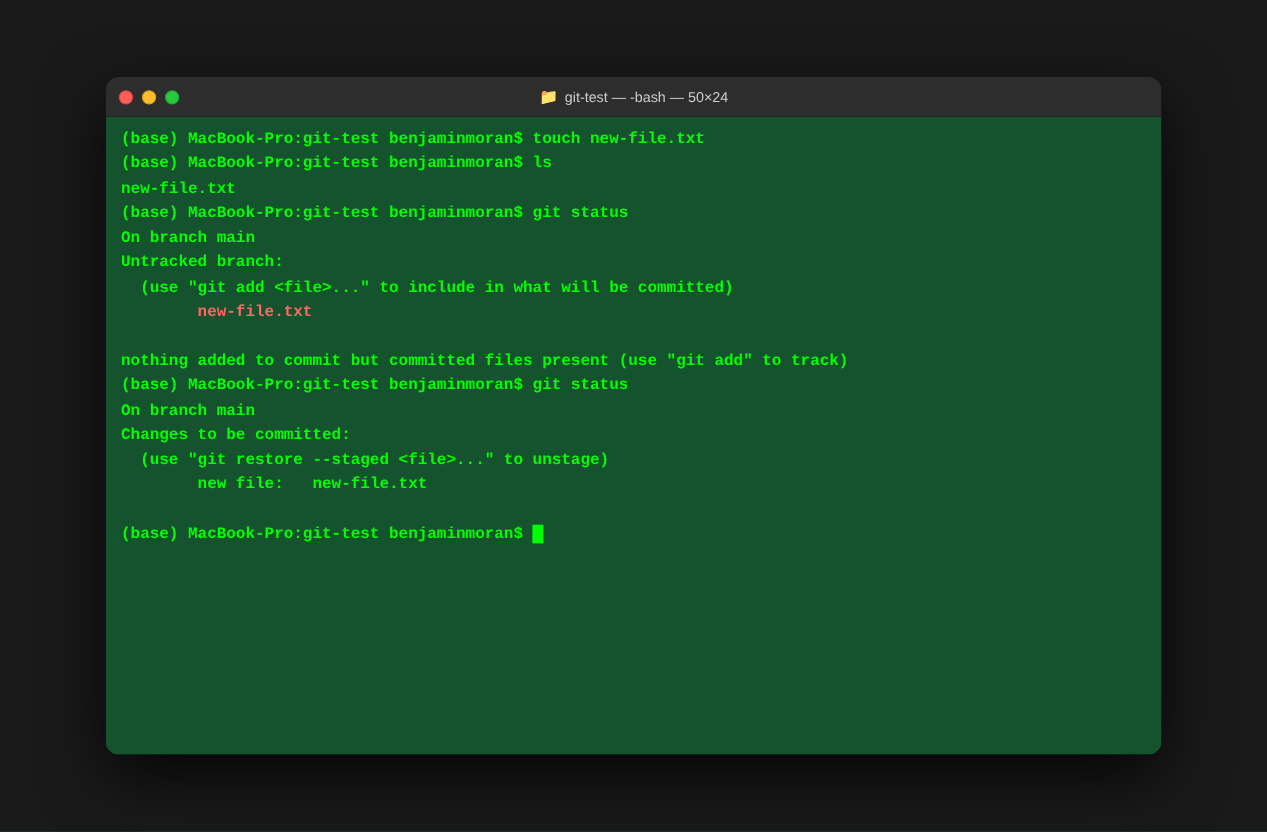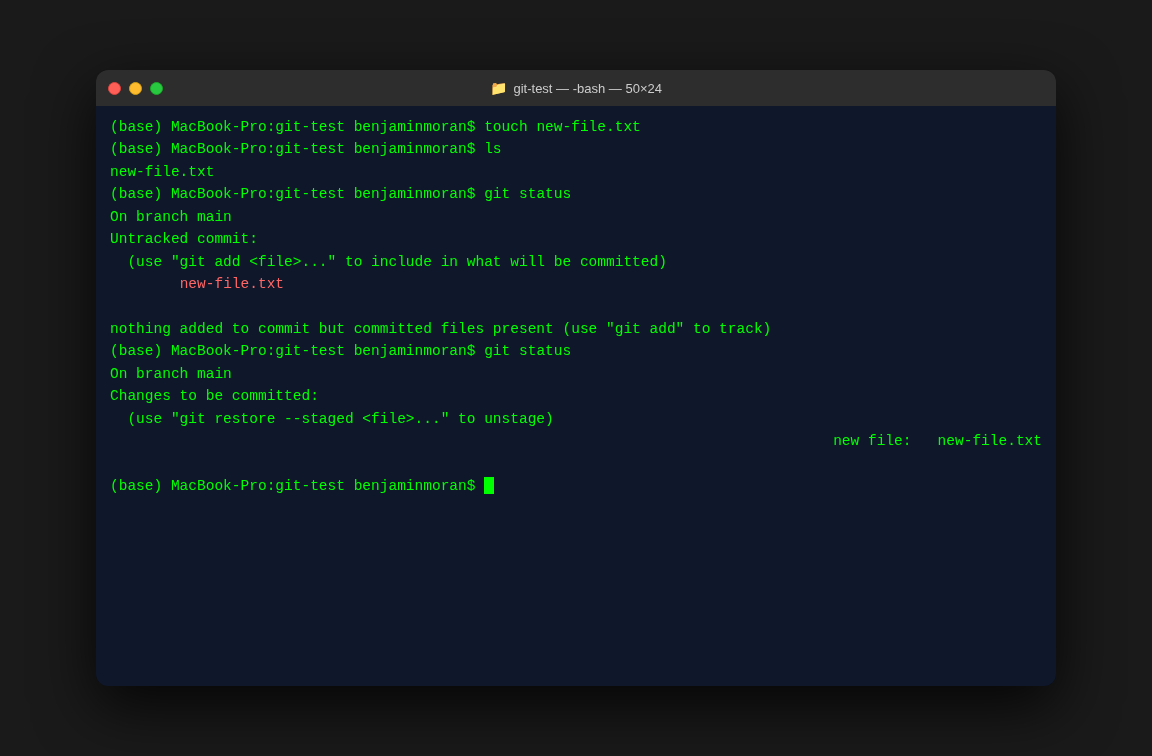--- a/index.html
+++ b/index.html
@@ -73,42 +73,42 @@
       display: flex;
       align-items: center;
       gap: 6px;
     }
 
     .folder-icon {
       font-size: 14px;
     }
 
     .terminal-body {
-      background: #0f172a;
+      background: #14532d;
       padding: 10px 14px 20px 14px;
       min-height: 580px;
+      font-weight: bold;
     }
 
     .terminal-line {
       font-size: 14.5px;
       line-height: 1.55;
       white-space: pre;
     }
 
     .green-bright {
       color: #00ff00;
     }
 
     .red-untracked {
       color: #ff6666;
     }
 
     .green-staged {
       color: #00ff00;
-      text-align: right;
     }
 
     .cursor {
       display: inline-block;
       width: 10px;
       height: 17px;
       background: #00ff00;
       vertical-align: text-bottom;
       animation: blink 1s step-end infinite;
     }
@@ -136,21 +136,21 @@
       <span class="folder-icon">📁</span>
       <span>git-test — -bash — 50×24</span>
     </div>
   </div>
   <div class="terminal-body" id="terminal-body">
   <div class="terminal-line"><span class="green-bright">(base) MacBook-Pro:git-test benjaminmoran$</span><span class="green-bright"> touch new-file.txt</span></div>
       <div class="terminal-line"><span class="green-bright">(base) MacBook-Pro:git-test benjaminmoran$</span><span class="green-bright"> ls</span></div>
       <div class="terminal-line green-bright">new-file.txt</div>
       <div class="terminal-line"><span class="green-bright">(base) MacBook-Pro:git-test benjaminmoran$</span><span class="green-bright"> git status</span></div>
       <div class="terminal-line green-bright">On branch main</div>
-      <div class="terminal-line green-bright">Untracked commit:</div>
+      <div class="terminal-line green-bright">Untracked branch:</div>
       <div class="terminal-line green-bright">  (use "git add &lt;file&gt;..." to include in what will be committed)</div>
       <div class="terminal-line red-untracked">	new-file.txt</div>
       <div class="blank-line"></div>
       <div class="terminal-line green-bright">nothing added to commit but committed files present (use "git add" to track)</div>
       <div class="terminal-line"><span class="green-bright">(base) MacBook-Pro:git-test benjaminmoran$</span><span class="green-bright"> git status</span></div>
       <div class="terminal-line green-bright">On branch main</div>
       <div class="terminal-line green-bright">Changes to be committed:</div>
       <div class="terminal-line green-bright">  (use "git restore --staged &lt;file&gt;..." to unstage)</div>
       <div class="terminal-line green-staged">	new file:   new-file.txt</div>
       <div class="blank-line"></div>

